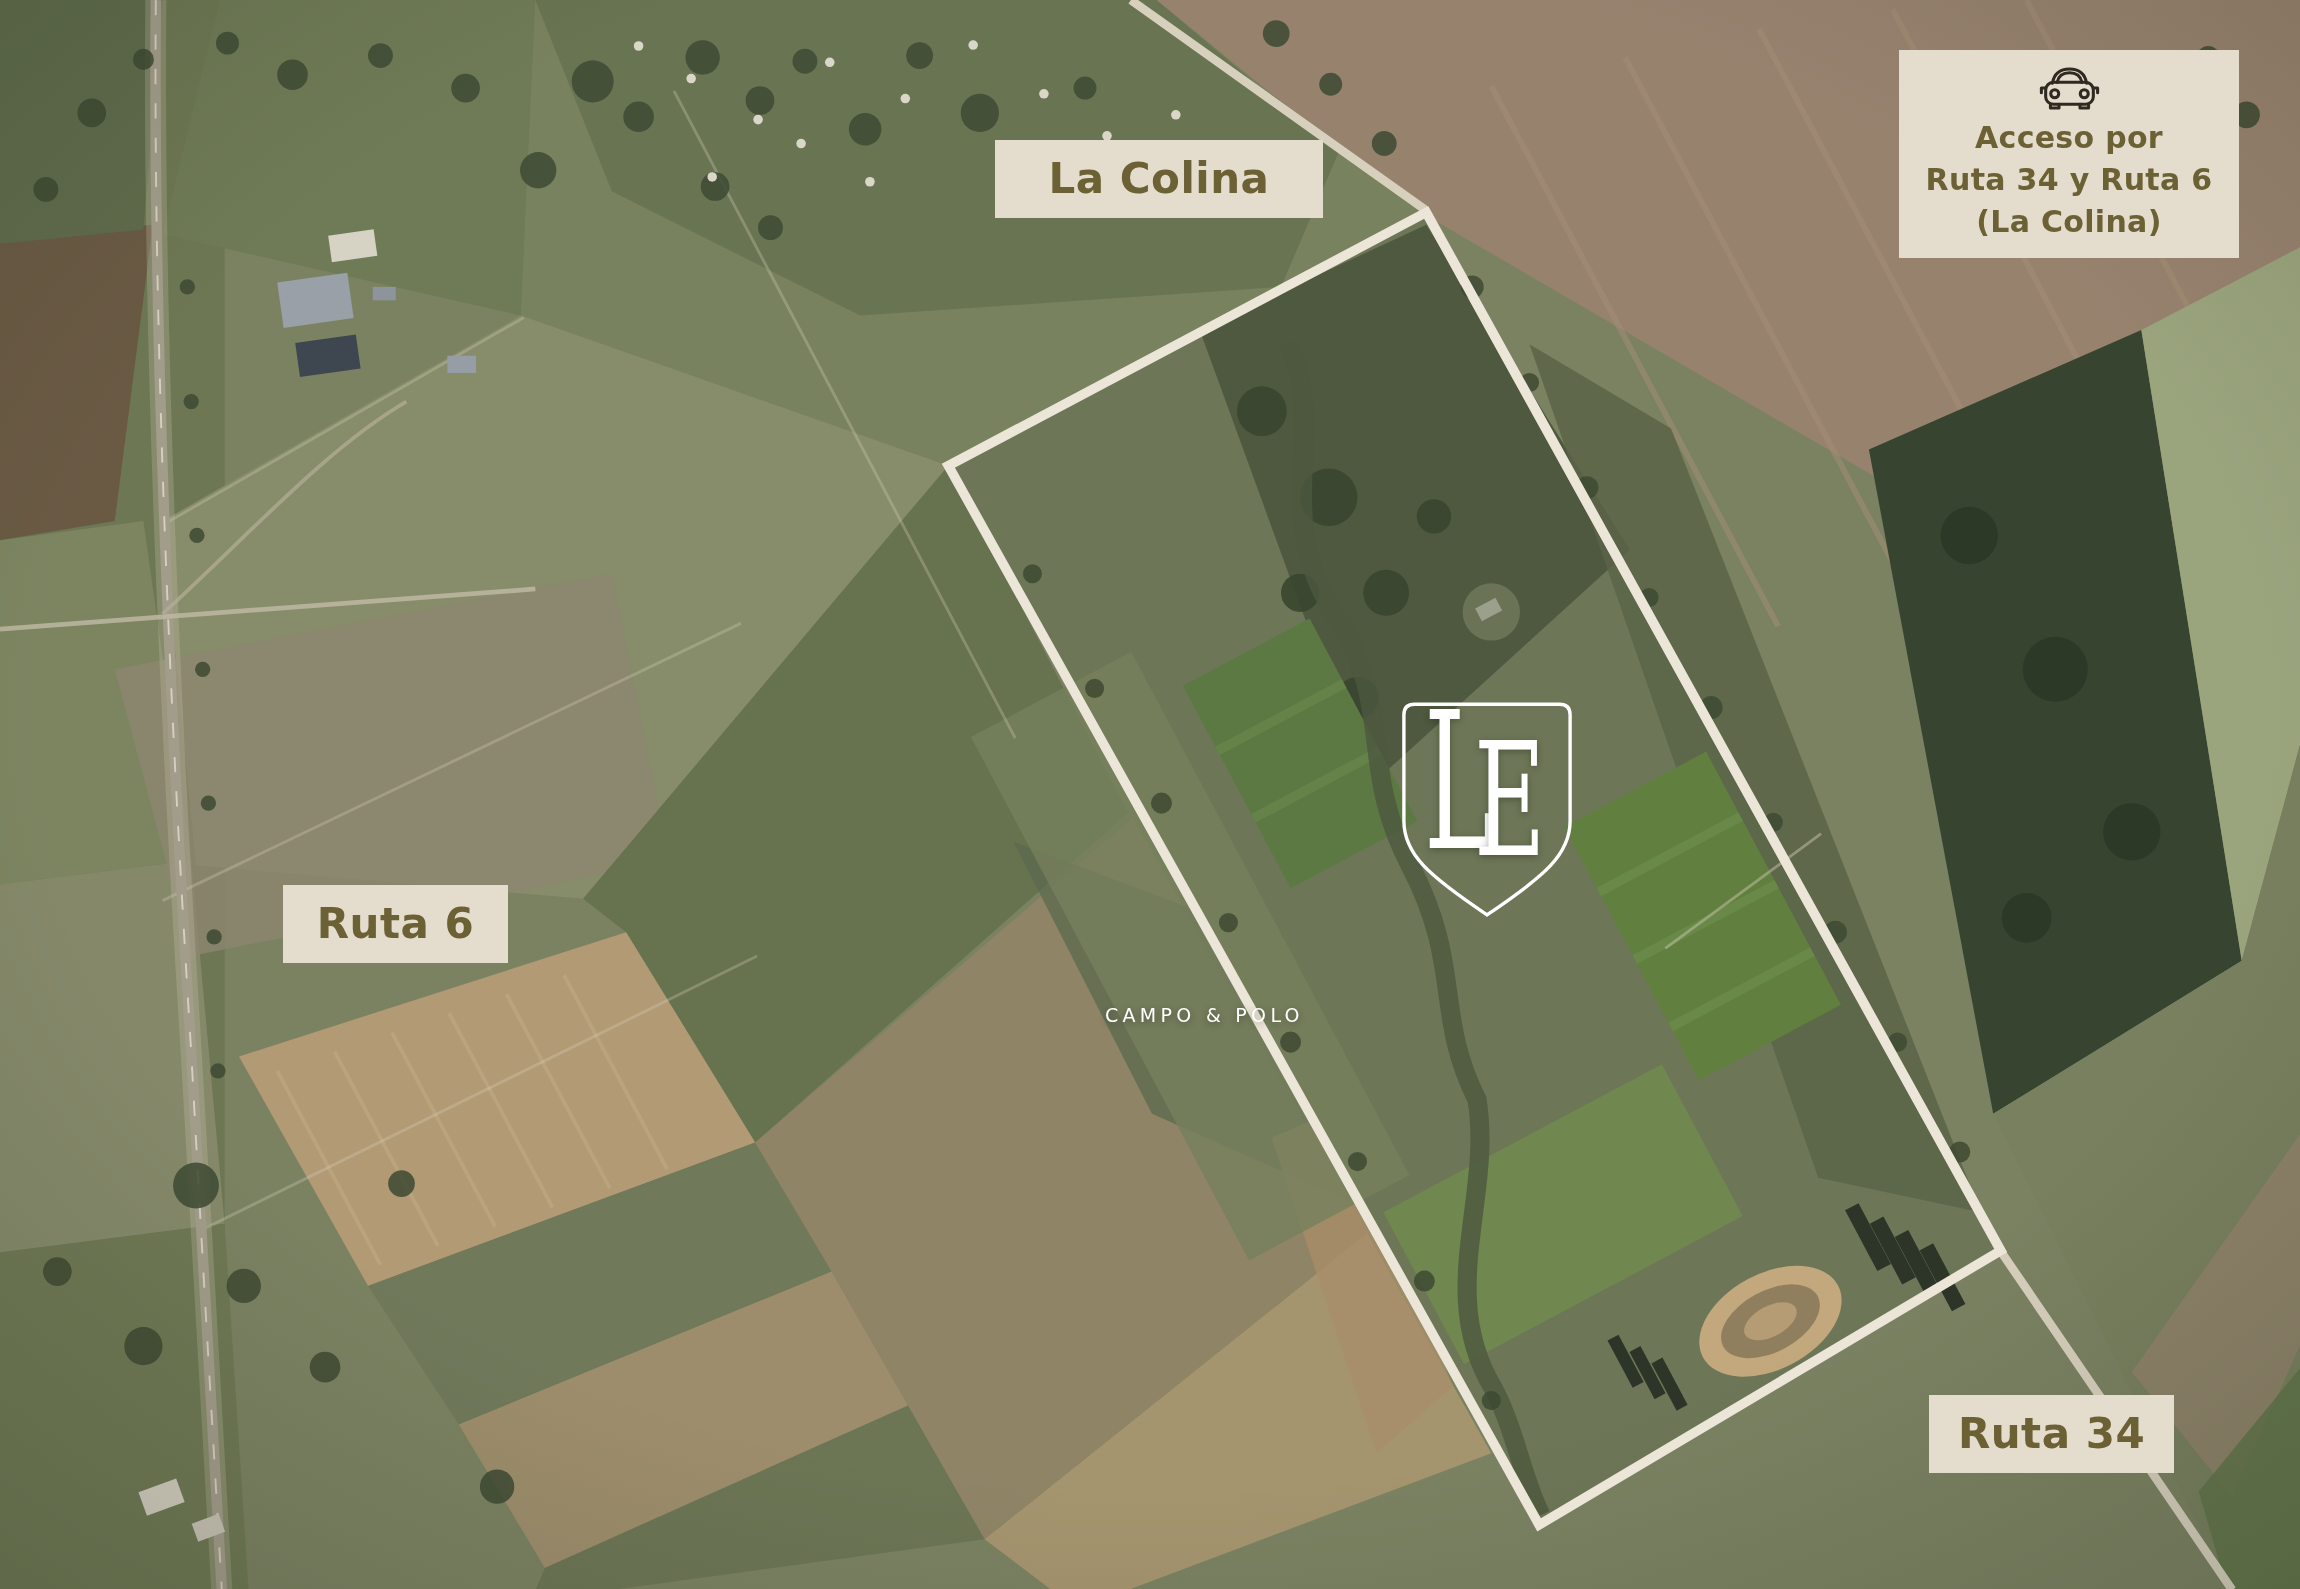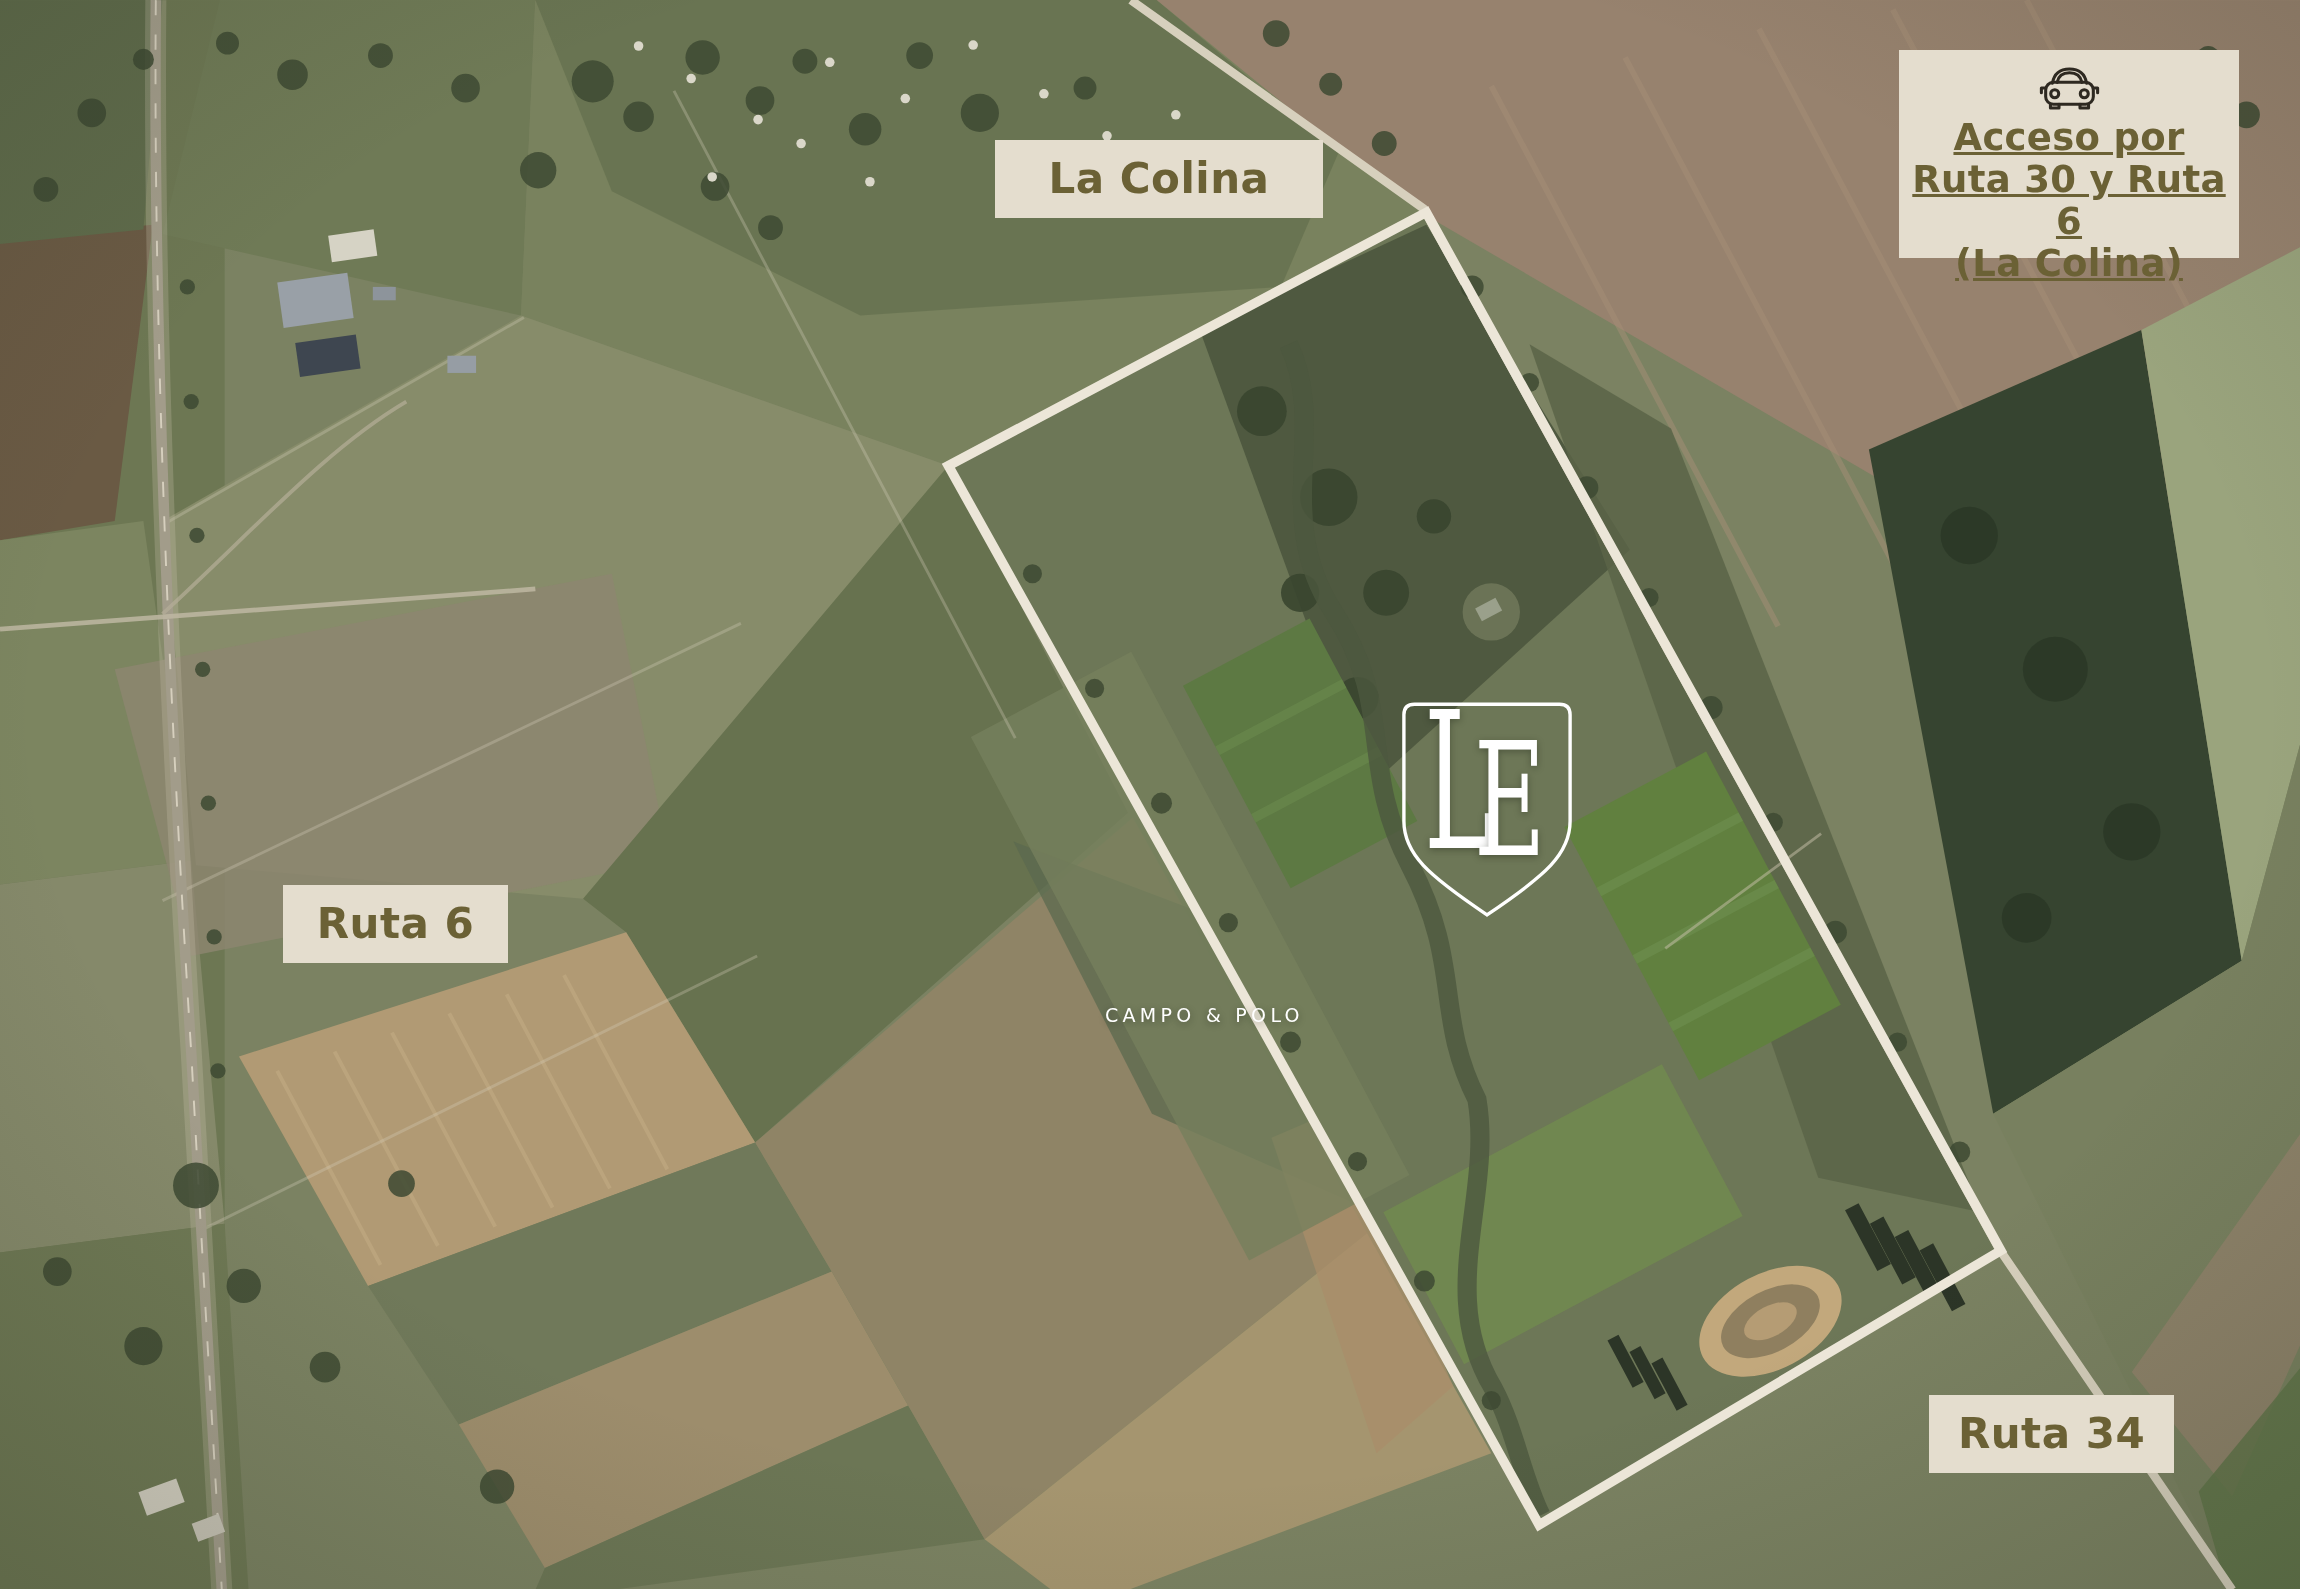--- a/index.html
+++ b/index.html
@@ -18,21 +18,21 @@
   .label-ruta-6{left:283px;top:885px;width:225px;height:78px;}
   .label-ruta-34{left:1929px;top:1395px;width:245px;height:78px;}
   .access-note{
     position:absolute;left:1899px;top:50px;width:340px;height:208px;
     background:var(--label-bg,#e4ddce);color:var(--label-fg,#6b6135);
     display:flex;flex-direction:column;align-items:center;
     padding-top:15.3px;box-sizing:border-box;
   }
   .access-note .car{width:61px;height:48px;flex:0 0 auto;margin-bottom:3.8px;}
   .access-note .line{
-    font-weight:700;font-size:37px;line-height:42px;text-align:center;letter-spacing:0.3px;text-decoration:underline;
+    font-weight:700;font-size:30px;line-height:42px;text-align:center;letter-spacing:0.3px;
   }
   
   .logo{position:absolute;left:0;top:0;width:2301px;height:1590px;pointer-events:none;}
   .shield{position:absolute;left:1401px;top:700px;width:172px;height:220px;}
   .shield svg{position:absolute;left:0;top:0;width:100%;height:100%;overflow:visible;}
   .mono{
     position:absolute;color:#fff;font-family:"DejaVu Serif","Liberation Serif",serif;
     line-height:1;transform-origin:left top;text-shadow:0 1.9px 9.6px rgba(20,25,15,.35);
   }
   .mono-l{left:23px;top:-13.4px;font-size:191px;transform:scaleX(.55);}
@@ -297,21 +297,21 @@
       <path d="M19,18 C20.5,11 25,8 32,8 C39,8 43.5,11 45,18"></path>
       <rect x="7" y="18" width="50" height="23" rx="8"></rect>
       <circle cx="16.5" cy="30" r="4.2"></circle>
       <circle cx="47.5" cy="30" r="4.2"></circle>
       <path d="M7,24 H2.5 V29"></path>
       <path d="M57,24 H61.5 V29"></path>
       <path d="M12,41 v4 h9 v-4"></path>
       <path d="M43,41 v4 h9 v-4"></path>
     </svg>
     <div class="line">Acceso por</div>
-    <div class="line">Ruta 30 y Ruta 6</div>
+    <div class="line">Ruta 34 y Ruta 6</div>
     <div class="line">(La Colina)</div>
   </div>
 
   <div class="logo">
     <div class="shield">
       <svg viewBox="0 0 178 225" aria-hidden="true">
         <path d="M14,3 H164 Q175,3 175,14 V124 C175,158 150,180 89,221 C28,180 3,158 3,124 V14 Q3,3 14,3 Z" fill="none" stroke="#ffffff" stroke-width="3.5"></path>
       </svg>
       <span class="mono mono-l" style="color: rgb(255, 255, 255);">L</span>
       <span class="mono mono-e" style="color: rgb(255, 255, 255);">E</span>

